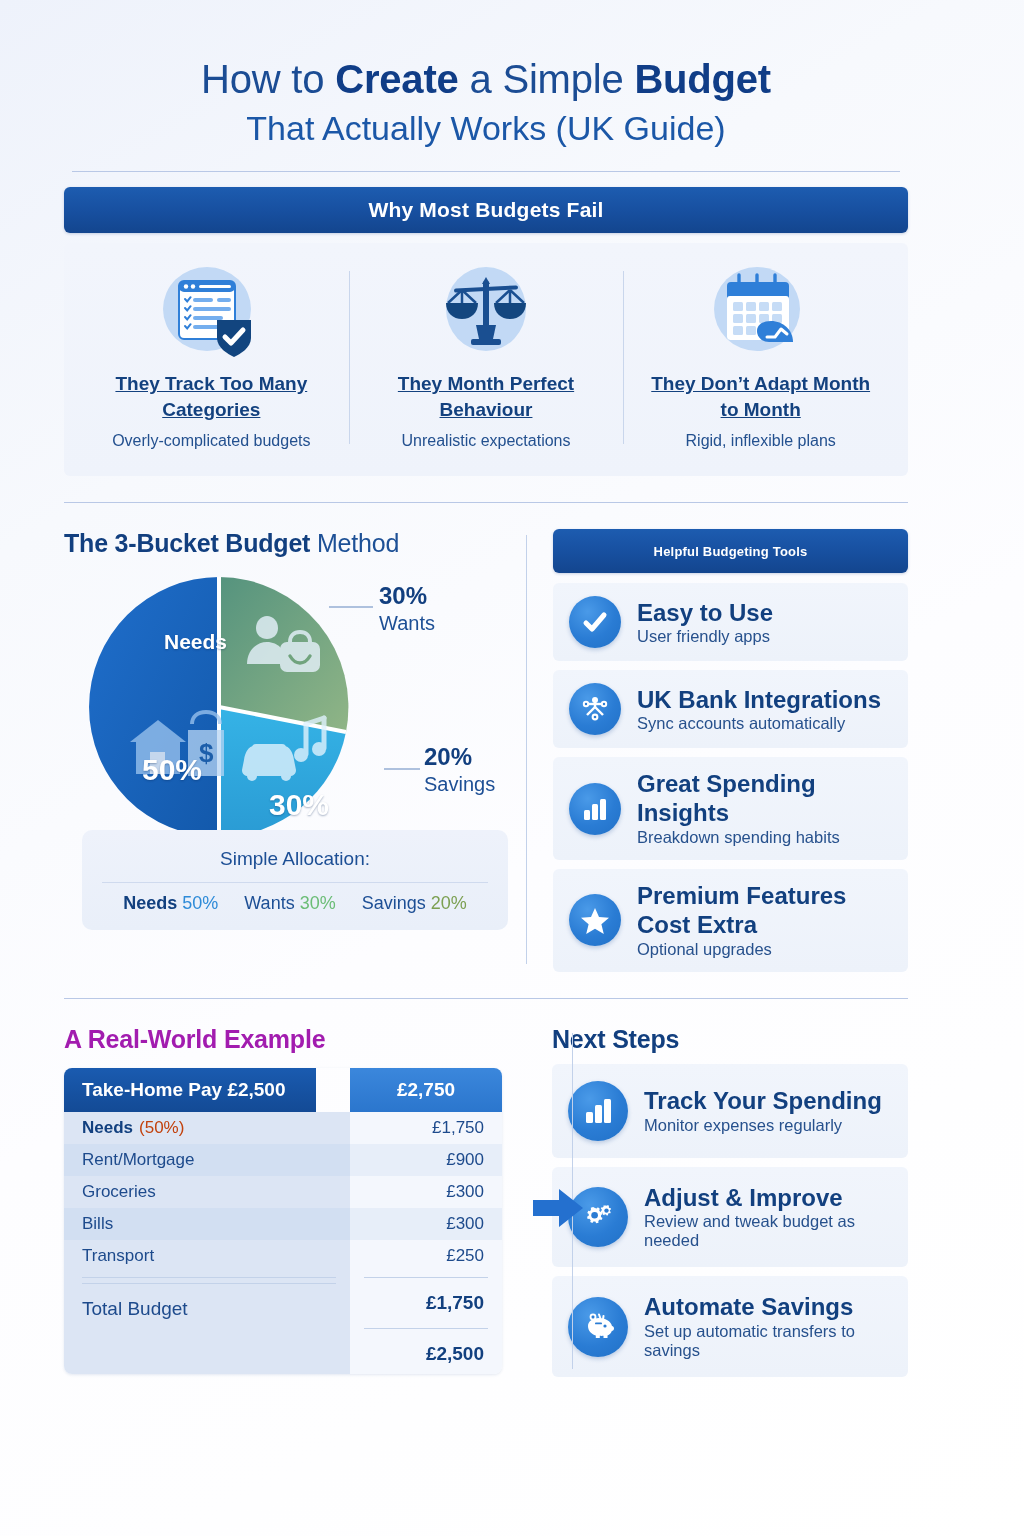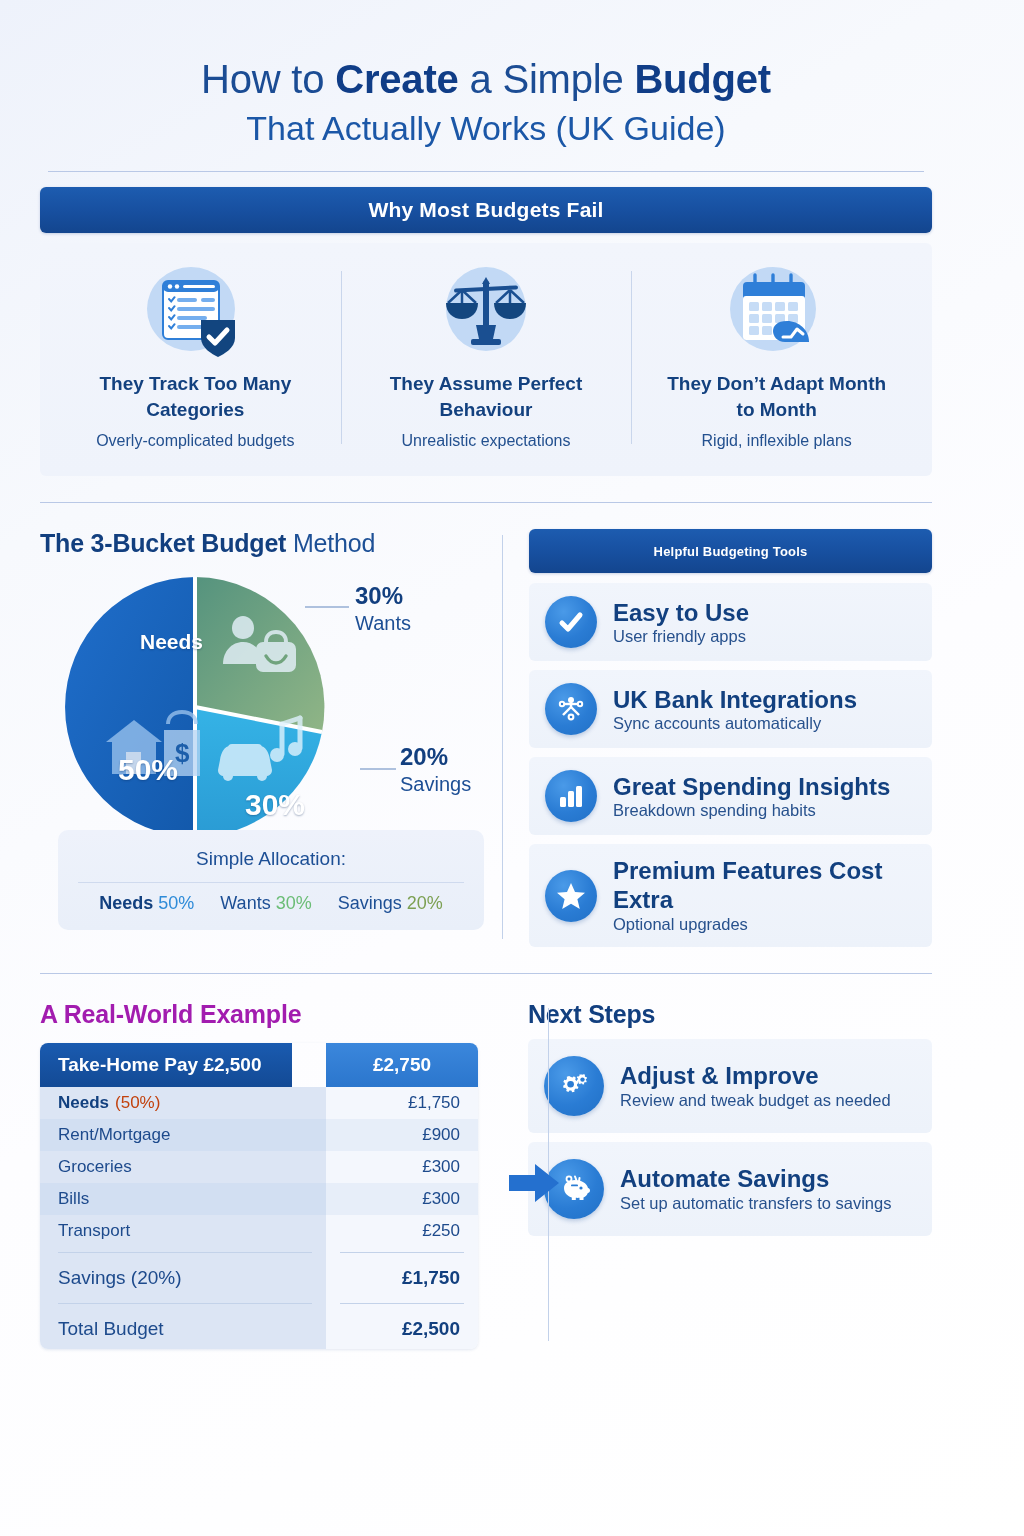--- a/index.html
+++ b/index.html
@@ -7,21 +7,21 @@
   body {
     width: 1024px;
     height: 1536px;
     font-family: "Liberation Sans", sans-serif;
     background: linear-gradient(150deg, #eef2fb 0%, #f7f9fd 26%, #fdfdff 55%, #ffffff 100%);
     color: #17386e;
     overflow: hidden;
     position: relative;
   }
 
-  .page { position: relative; width: 972px; height: 1536px; padding: 0 40px; }
+  .page { position: relative; width: 972px; height: 1536px; padding: 0 64px; }
 
   
   .title-block { padding-top: 56px; text-align: center; }
   .title-line1 {
     font-size: 40px; line-height: 1.16; color: #1b4c94;
     letter-spacing: -0.2px; font-weight: 400;
   }
   .title-line1 b { font-weight: 700; color: #103d87; }
   .title-line2 {
     font-size: 34px; line-height: 1.2; color: #1b57a7; font-weight: 400;
@@ -56,21 +56,21 @@
   .fail-col + .fail-col::before {
     content: ""; position: absolute; left: 0; top: 6px; bottom: 6px;
     width: 1px; background: #c9d6ec;
   }
   .fail-icon-wrap {
     height: 92px; display: flex; align-items: center; justify-content: center;
     margin-bottom: 14px;
   }
   .fail-title {
     font-size: 19px; font-weight: 700; color: #13417f; line-height: 1.35;
-    max-width: 240px; margin: 0 auto;
+    max-width: 240px; margin: 0 auto; text-decoration: underline;
   }
   .fail-sub { margin-top: 10px; font-size: 16px; color: #23508f; font-weight: 400; }
 
   
   .mid-wrap { display: flex; margin-top: 26px; }
   .mid-left { width: 462px; position: relative; padding-right: 24px; }
   .mid-divider { width: 1px; background: #c2d1ea; margin: 6px 0 8px 0; }
   .mid-right { flex: 1; padding-left: 26px; }
 
   .h2 {
@@ -236,21 +236,21 @@
             <path d="M56 38h32c0 10-7 16-16 16s-16-6-16-16z"></path>
           </g>
           <g stroke="#1a4f91" stroke-width="2.5" fill="none">
             <path d="M24 25v13"></path>
               <path d="M72 25v13"></path>
             <path d="M24 25L10 38M24 25l14 13"></path>
               <path d="M72 25L58 38M72 25l14 13"></path>
           </g>
         </svg>
       </div>
-      <div class="fail-title">They Assume Perfect Behaviour</div>
+      <div class="fail-title">They Month Perfect Behaviour</div>
       <div class="fail-sub">Unrealistic expectations</div>
     </div>
 
     <div class="fail-col">
       <div class="fail-icon-wrap">
         <svg width="108" height="92" viewBox="0 0 108 92">
           <ellipse cx="50" cy="44" rx="43" ry="42" fill="#c2d9f5"></ellipse>
           <g stroke="#2f7fd8" stroke-width="3.4" fill="none" stroke-linecap="round">
             <path d="M32 10v10"></path>
               <path d="M50 10v10"></path>
@@ -463,21 +463,20 @@
           <div class="t-col-l">
             <div class="t-cell bold">
                 <span>Needs</span>
                 <span class="sub">(50%)</span>
               </div>
             <div class="t-cell alt">Rent/Mortgage</div>
             <div class="t-cell">Groceries</div>
             <div class="t-cell alt">Bills</div>
             <div class="t-cell">Transport</div>
             <div class="t-sep"></div>
-            <div class="t-cell big">Savings (20%)</div>
             <div class="t-sep"></div>
             <div class="t-cell big">Total Budget</div>
           </div>
           <div class="t-col-r">
             <div class="t-cell">£1,750</div>
             <div class="t-cell alt">£900</div>
             <div class="t-cell">£300</div>
             <div class="t-cell alt">£300</div>
             <div class="t-cell">£250</div>
             <div class="t-sep"></div>
@@ -493,20 +492,35 @@
     <div class="arrow-mid">
       <svg width="56" height="46" viewBox="0 0 56 46">
         <path d="M2 15h26V4l24 19-24 19V31H2z" fill="#2470cf"></path>
       </svg>
     </div>
 
     <div class="bot-right">
       <div class="h2" style="font-weight:700;color:#123f7f">Next Steps</div>
       <div class="list">
 
+        <div class="list-row tall">
+          <div class="circ big">
+            <svg width="32" height="30" viewBox="0 0 32 30">
+                <g fill="#fff">
+                  <rect x="4" y="16" width="7" height="11" rx="1.5"></rect>
+                  <rect x="13" y="9" width="7" height="18" rx="1.5"></rect>
+                  <rect x="22" y="3" width="7" height="24" rx="1.5"></rect>
+                </g>
+              </svg>
+          </div>
+          <div>
+            <div class="row-title">Track Your Spending</div>
+            <div class="row-sub">Monitor expenses regularly</div>
+          </div>
+        </div>
 
         <div class="list-row tall">
           <div class="circ big">
             <svg width="34" height="32" viewBox="0 0 34 32">
               <g fill="#fff">
                 <path d="M14 7l1.6.5 1.3-1.2 1.9 1.5-.6 1.7 1.1 1.5 1.8-.2.6 2.3-1.6.9-.1 1.9 1.5 1-1 2.2-1.8-.5-1.4 1.3.2 1.8-2.3.5-.9-1.6-1.9-.1-1 1.5-2.2-1 .5-1.8-1.3-1.4-1.8.2-.5-2.3 1.6-.9.1-1.9-1.5-1 1-2.2 1.8.5L10 8.6 9.8 6.8 12.1 6z"></path>
                 <circle cx="13.6" cy="14.2" r="3.3" fill="#2a7cd4"></circle>
                 <path d="M25 4.5l1 .3.9-.8 1.2 1-.4 1.1.7 1 1.2-.2.4 1.5-1.1.6-.1 1.3 1 .7-.7 1.4-1.1-.3-1 .9.2 1.2-1.5.3-.6-1.1-1.3-.1-.6 1-1.4-.7.3-1.1-.9-1-1.2.2-.3-1.5 1-.6.1-1.3-1-.7.7-1.4 1.1.3 1-.9-.2-1.2z"></path>
                 <circle cx="25.5" cy="9.6" r="2.2" fill="#2a7cd4"></circle>
               </g>

